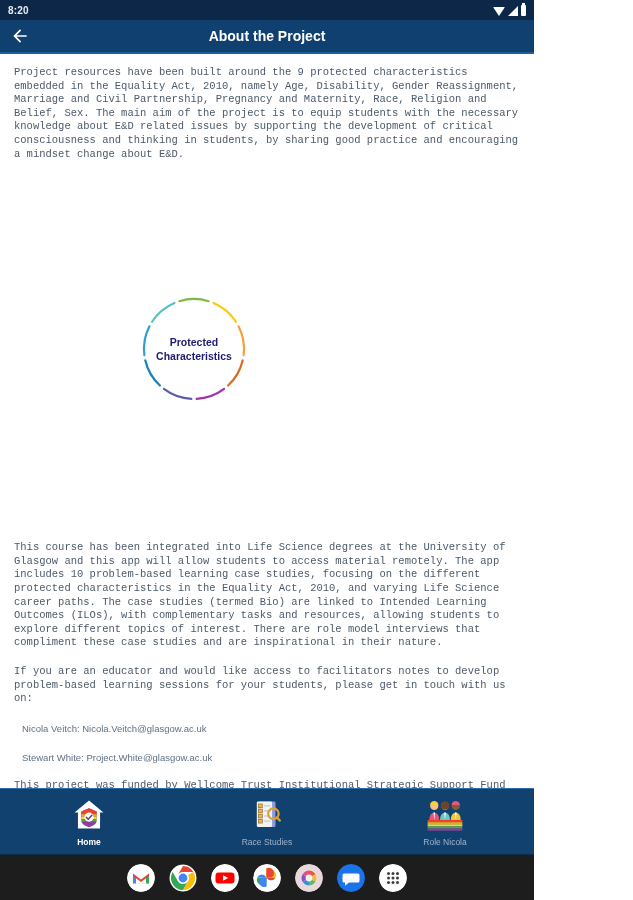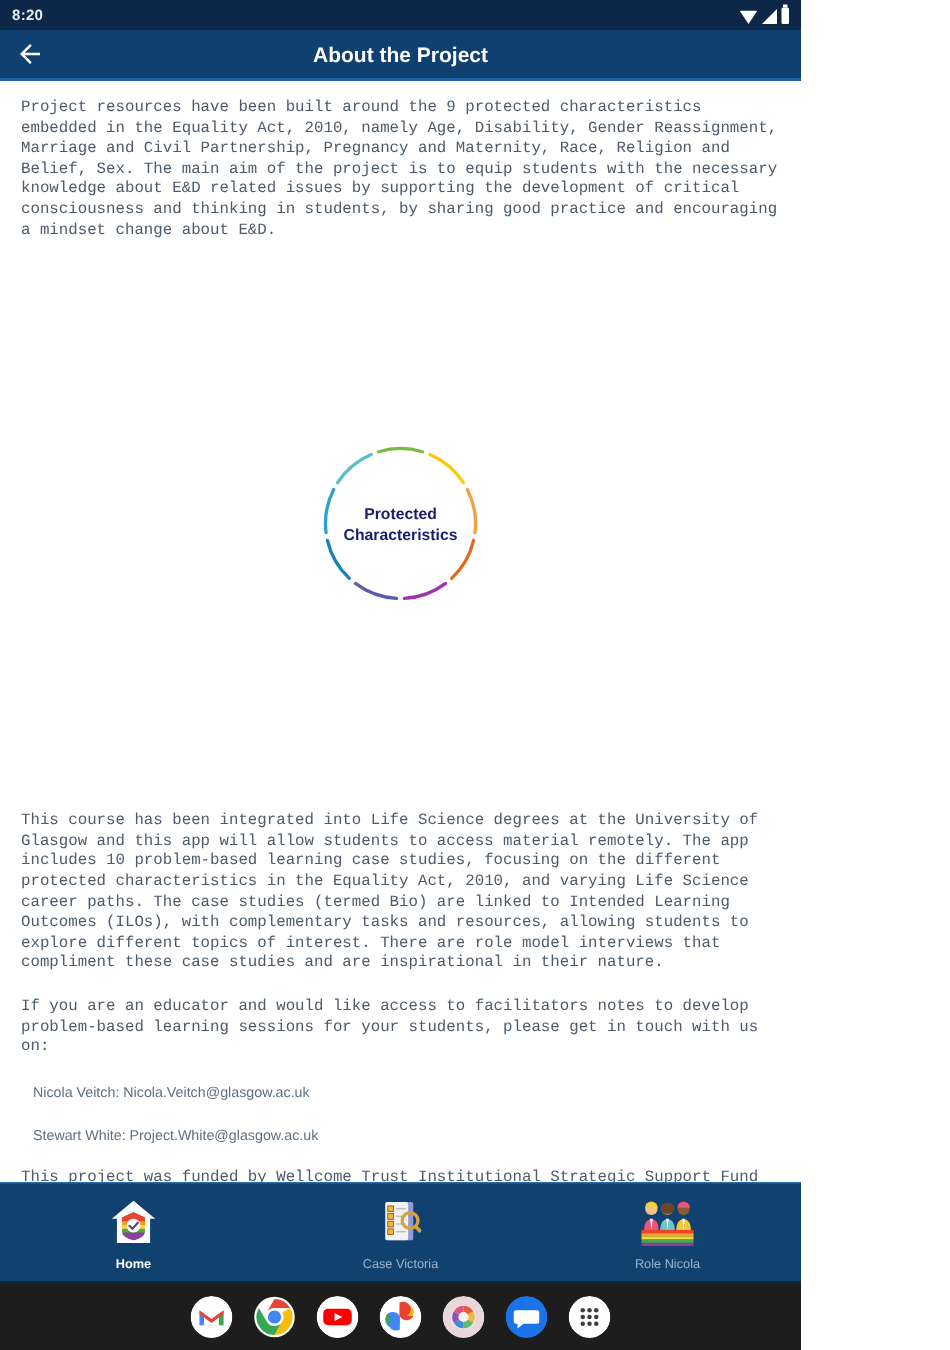--- a/index.html
+++ b/index.html
@@ -89,21 +89,21 @@
     font-size: 9.5px;
     line-height: 13px;
     margin-top: 16px;
     margin-left: 8px;
   }
   .contact:first-of-type { margin-top: 20px; }
 
   
   .flower-wrap {
     width: 100%;
-    display: flex; justify-content: center;
+    display: flex; 
     margin-top: 8px;
   }
   .flower { display:block; }
   .petal-label {
     font-family: "Liberation Sans", sans-serif;
     font-size: 9px; font-weight: bold; fill: #ffffff;
   }
   .center-label {
     font-family: "Liberation Sans", sans-serif;
     font-size: 10.5px; font-weight: bold; fill: #1c1c6e;
@@ -275,21 +275,21 @@
           <g stroke="#b9bdc9" stroke-width="1.1">
             <line x1="16.5" y1="9.2" x2="24" y2="9.2"></line>
             <line x1="16.5" y1="15.2" x2="24" y2="15.2"></line>
             <line x1="16.5" y1="21.2" x2="24" y2="21.2"></line>
             <line x1="16.5" y1="27.2" x2="24" y2="27.2"></line>
           </g>
           <circle cx="27.5" cy="18.5" r="6.2" fill="none" stroke="#d9a23c" stroke-width="2.6"></circle>
           <line x1="31.8" y1="23" x2="35" y2="26.5" stroke="#d9a23c" stroke-width="2.8" stroke-linecap="round"></line>
         </svg>
       </span>
-      <span class="navlabel dim">Case Victoria</span>
+      <span class="navlabel dim">Race Studies</span>
     </div>
 
     <div class="navitem">
       <span class="glyph">
         <svg width="38" height="34" viewBox="0 0 46 40">
           <g>
             <circle cx="10" cy="9" r="5" fill="#f2c28a"></circle>
             <path d="M5 8 a5 5 0 0 1 10 0 z" fill="#f4d03f"></path>
             <path d="M4 26 q0-8 6-9 q6 1 6 9 z" fill="#e8557a"></path>
             <path d="M9 17 l1 9 l1 -9 z" fill="#ffffff"></path>

